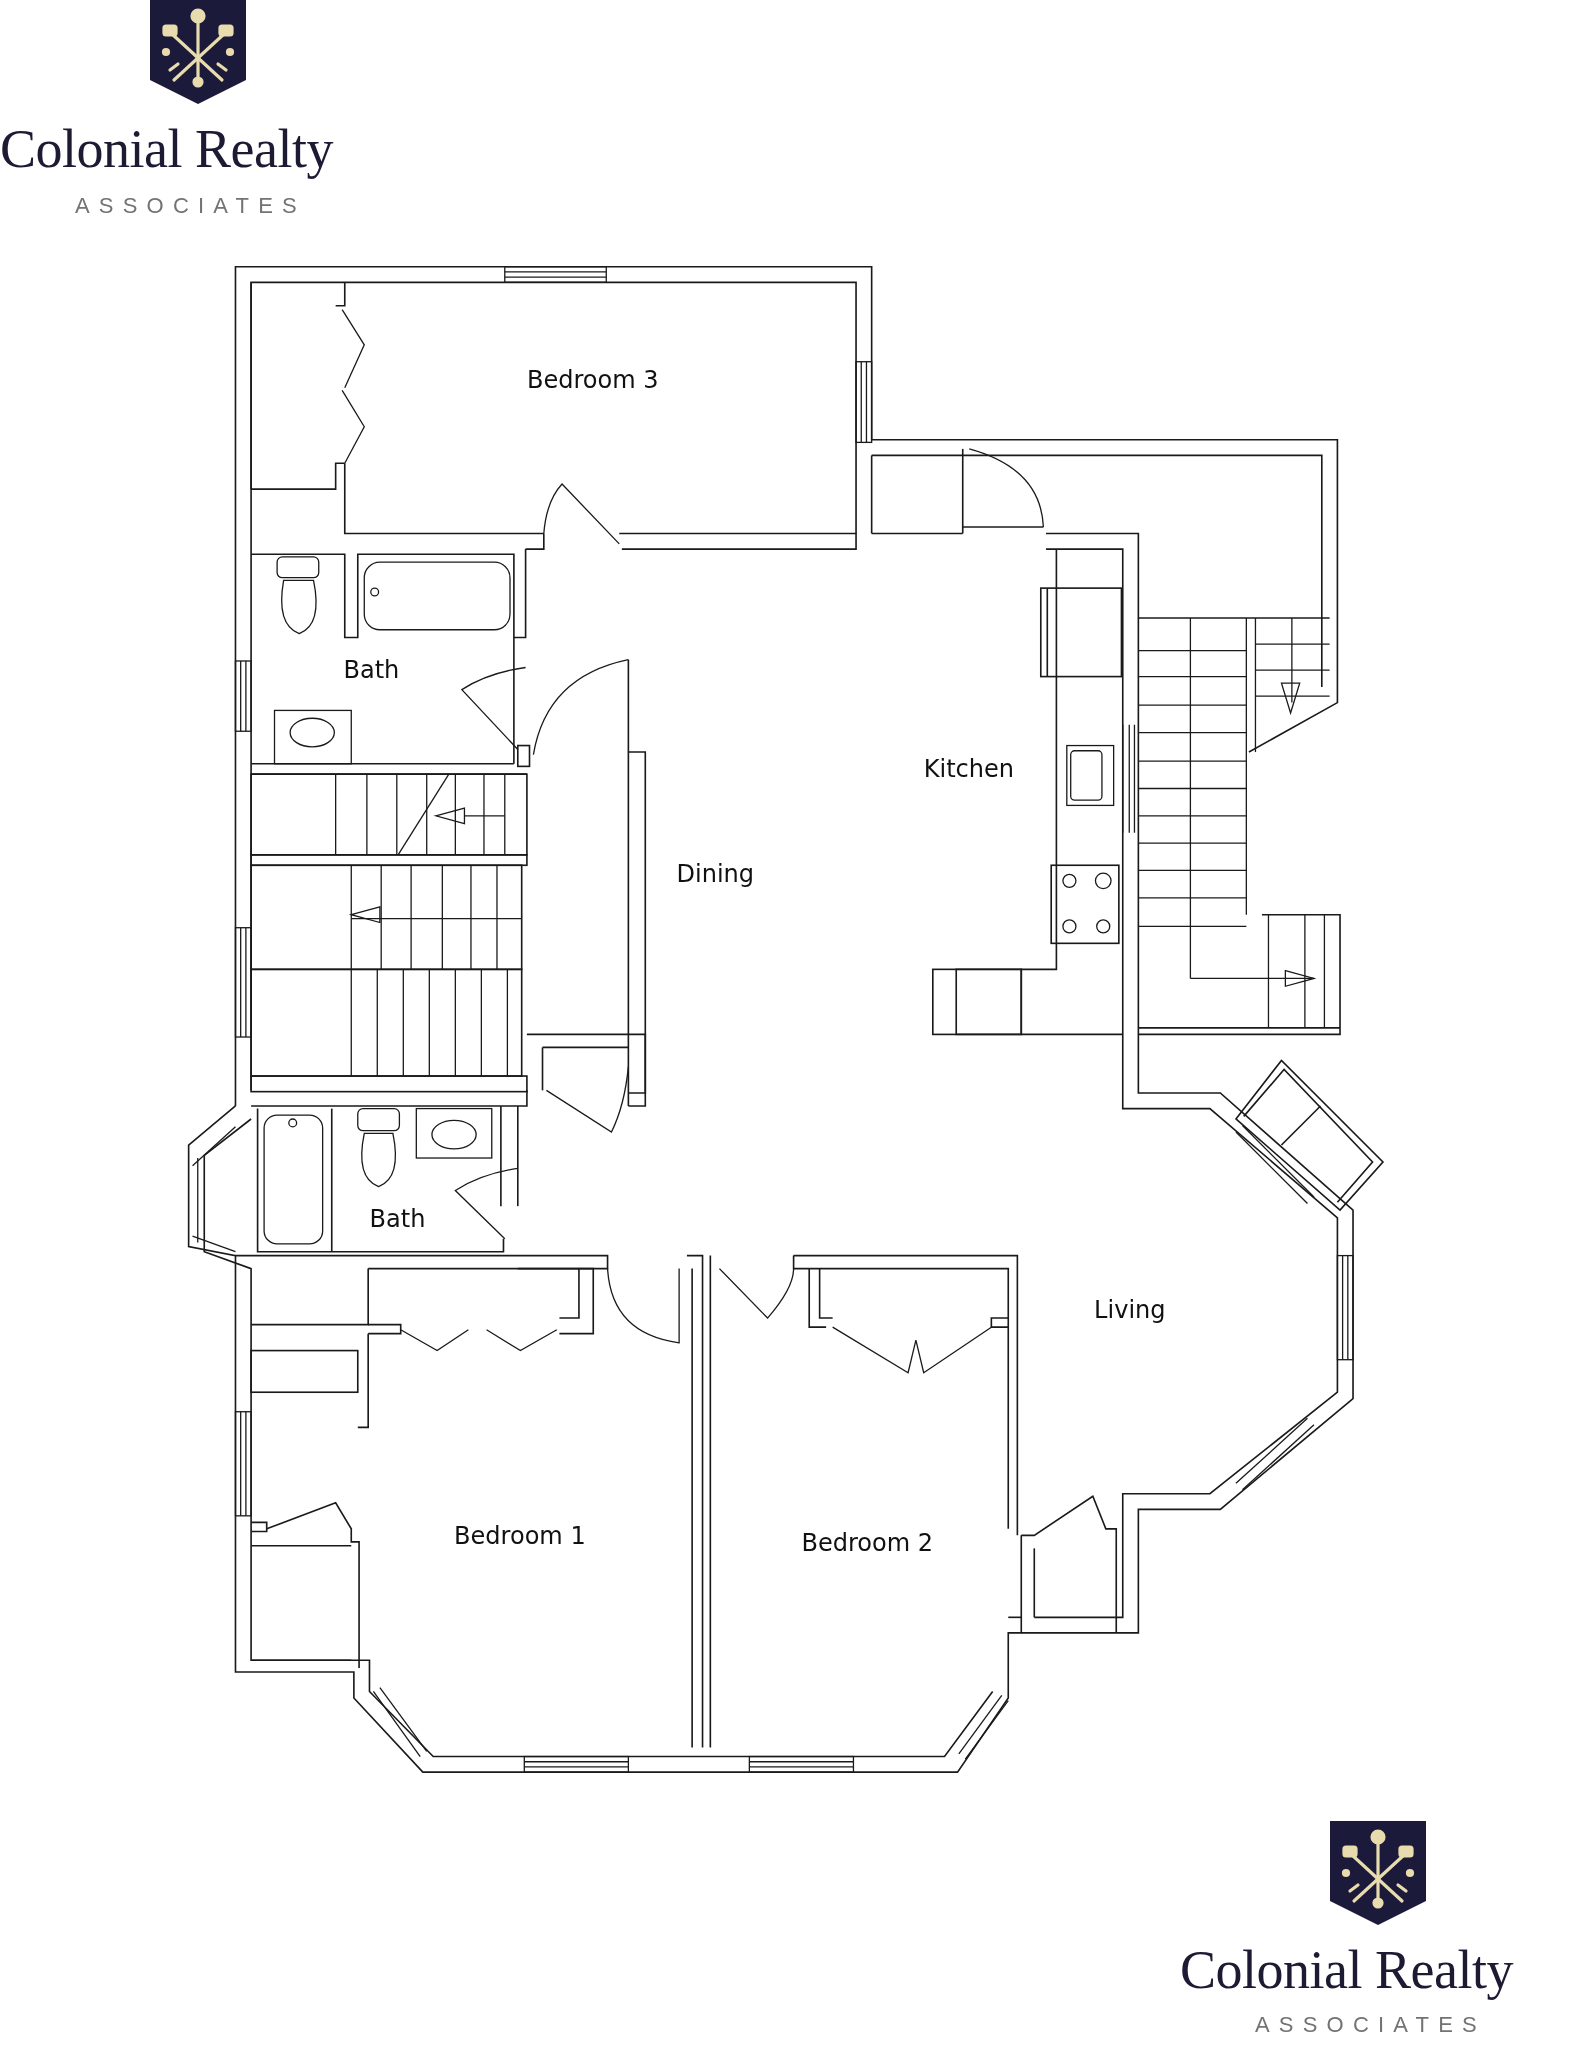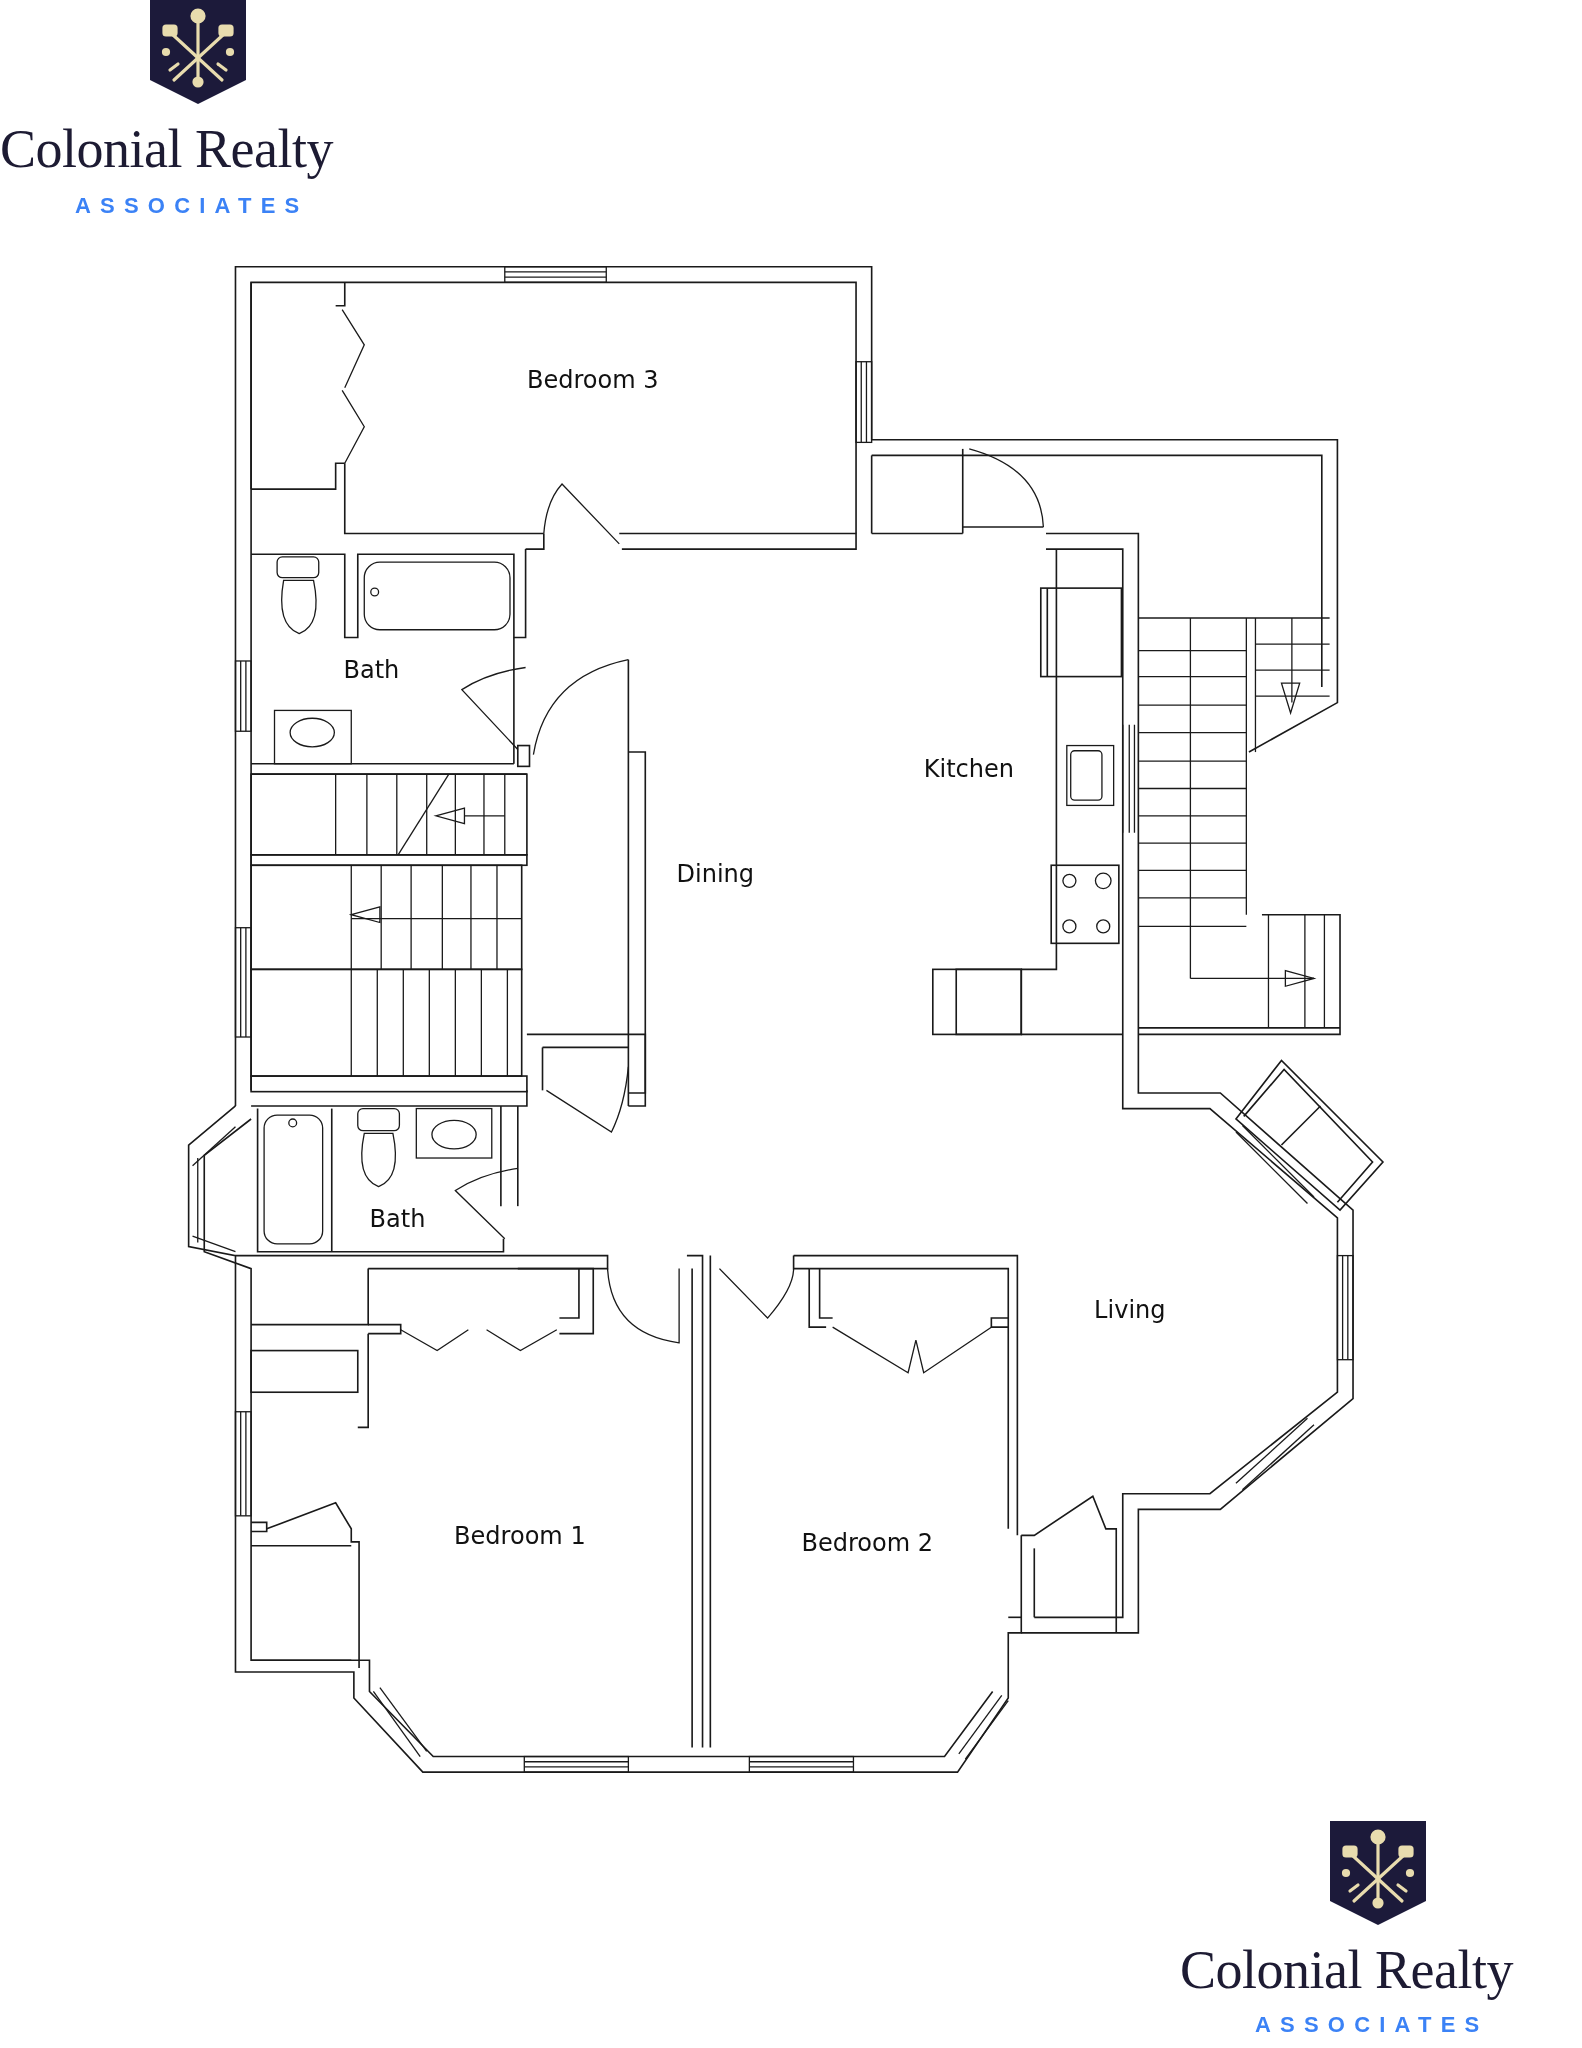--- a/index.html
+++ b/index.html
@@ -1,20 +1,20 @@
 <!DOCTYPE html>
 <html><head>
 <meta charset="utf-8">
 <style>
   html,body{margin:0;padding:0;background:#ffffff;}
   #page{position:relative;width:1582px;height:2048px;background:#fff;overflow:hidden;}
   .logo{position:absolute;}
   .shield{position:absolute;}
   .brand-name{position:absolute;font-family:"Liberation Serif","DejaVu Serif",serif;color:#1d1b33;white-space:nowrap;letter-spacing:-0.5px;}
-  .brand-sub{position:absolute;font-family:"Liberation Sans","DejaVu Sans",sans-serif;font-weight:bold;color:#3b82f6;white-space:nowrap;}
+  .brand-sub{position:absolute;font-family:"Liberation Sans","DejaVu Sans",sans-serif;font-weight:normal;color:#737373;white-space:nowrap;}
   #plan{position:absolute;left:0;top:0;width:1582px;height:2048px;}
   .room-label{font-family:"DejaVu Sans","Liberation Sans",sans-serif;font-size:18.5px;fill:#111;}
   .w{fill:none;stroke:#1a1a1a;stroke-width:1.25;}
   .t{fill:none;stroke:#1a1a1a;stroke-width:1;}
 </style>
 </head>
 <body>
 
 <div id="page">
 

